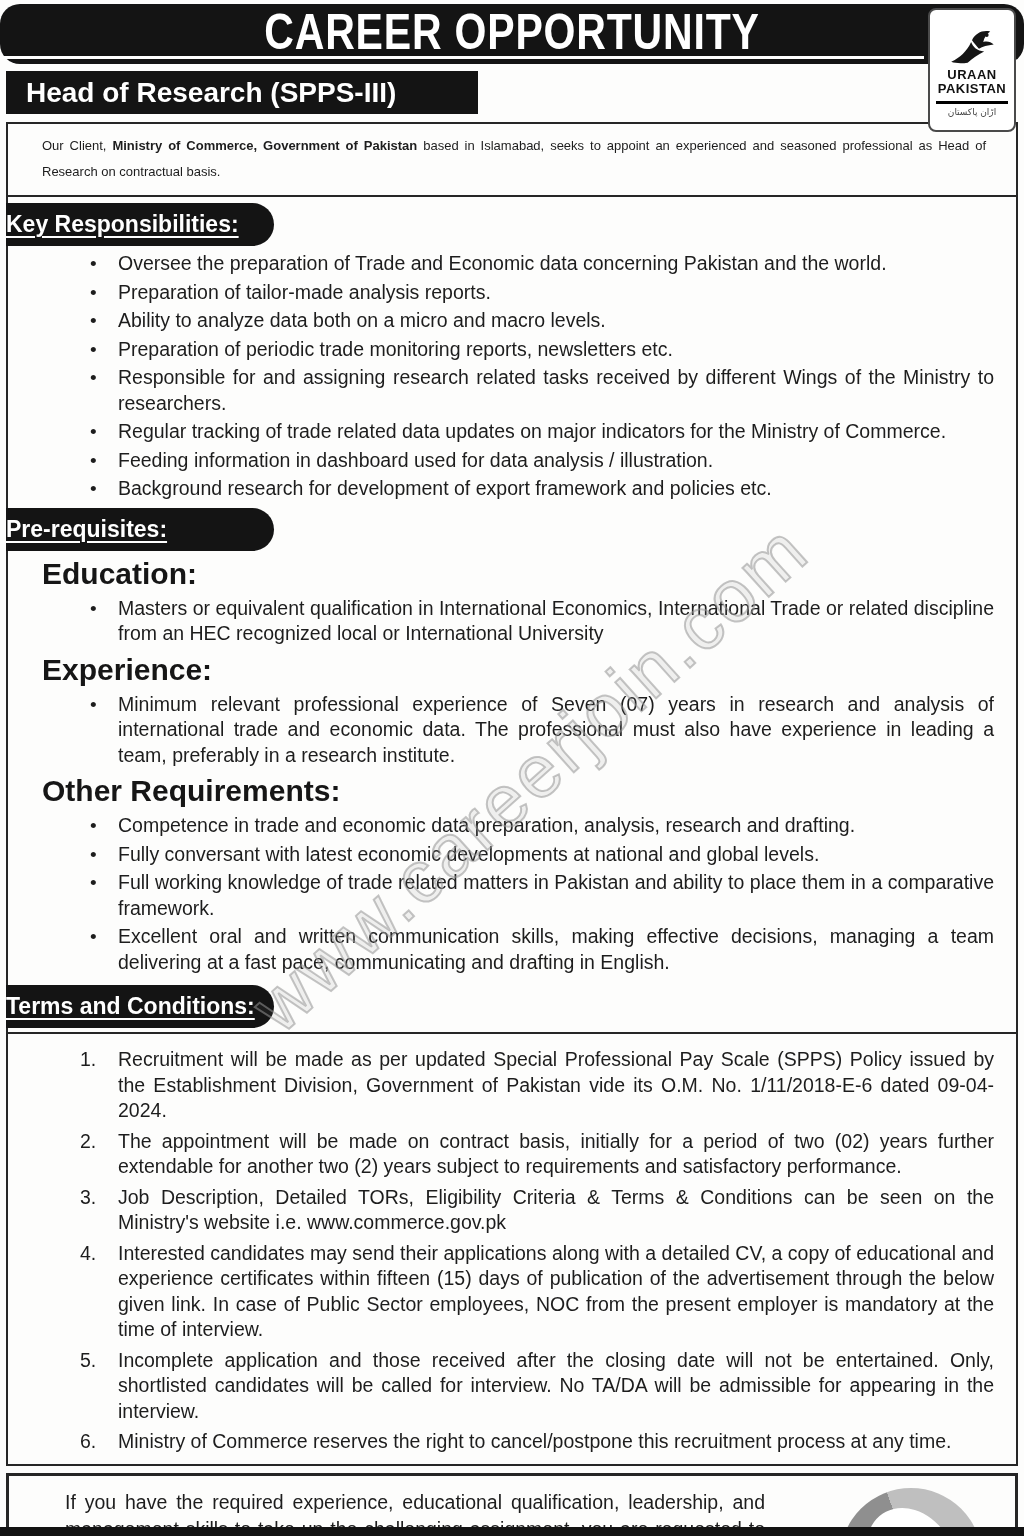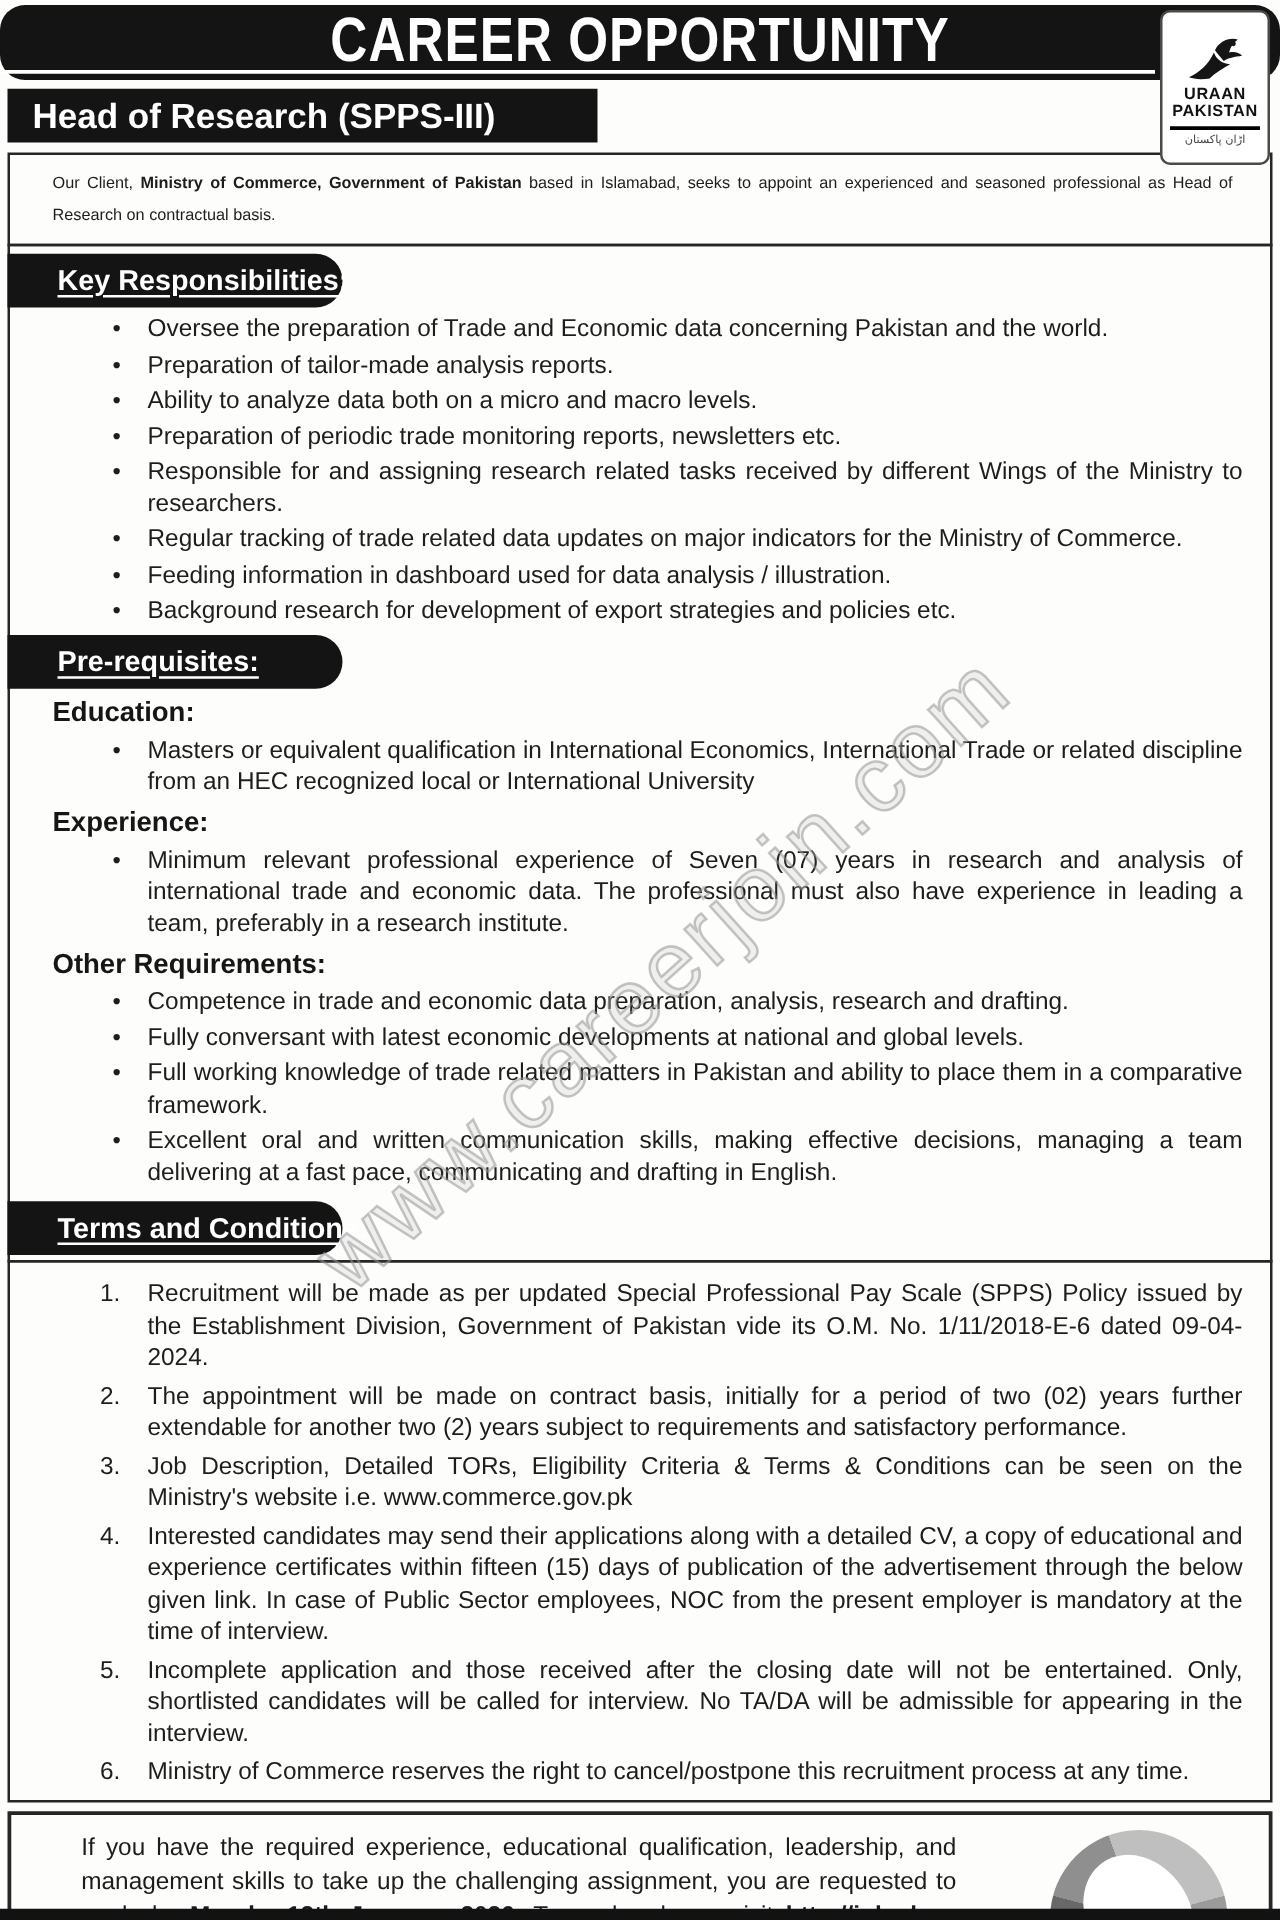--- a/index.html
+++ b/index.html
@@ -83,21 +83,20 @@
   
   .pill{
     margin:6px 0 4px -2px;
     width:268px;height:43px;
     background:#141414;
     border-radius:0 22px 22px 0;
     color:#fff;
     display:flex;align-items:center;
   }
   .pill-text{
-    padding-left:40px;
     font-size:23px;font-weight:700;
     text-decoration:underline;
     text-underline-offset:4px;
     text-decoration-thickness:2px;
     white-space:nowrap;
   }
   .pill-bottom{margin:10px 0 2px -2px;}
   
   ul.bullets,ol.numbers{
     list-style:none;
@@ -115,21 +114,21 @@
     font-size:19px;
   }
   ol.numbers{counter-reset:term;}
   ol.numbers li{counter-increment:term;margin-bottom:5px;}
   ol.numbers li::before{
     content:counter(term) ".";
     position:absolute;left:72px;top:0;
   }
   .sub-heading{
     margin:6px 0 2px 34px;
-    font-size:22px;font-weight:700;
+    font-size:30px;font-weight:700;
     color:#161616;
   }
   
   .watermark{
     position:absolute;
     top:735px;left:140px;
     width:780px;
     text-align:center;
     transform:rotate(-42deg);
     font-size:74px;
@@ -234,21 +233,21 @@
         <li><span class="dot">•</span><span>Ability to analyze data both on a micro and macro levels.</span></li>
 
         <li><span class="dot">•</span><span>Preparation of periodic trade monitoring reports, newsletters etc.</span></li>
 
         <li><span class="dot">•</span><span>Responsible for and assigning research related tasks received by different Wings of the Ministry to researchers.</span></li>
 
         <li><span class="dot">•</span><span>Regular tracking of trade related data updates on major indicators for the Ministry of Commerce.</span></li>
 
         <li><span class="dot">•</span><span>Feeding information in dashboard used for data analysis / illustration.</span></li>
 
-        <li><span class="dot">•</span><span>Background research for development of export strategies and policies etc.</span></li>
+        <li><span class="dot">•</span><span>Background research for development of export framework and policies etc.</span></li>
       </ul>
 
     <div class="pill">
       <span class="pill-text">Pre-requisites:</span>
     </div>
 
     <h3 class="sub-heading">Education:</h3>
     <ul class="bullets">
 
         <li><span class="dot">•</span><span>Masters or equivalent qualification in International Economics, International Trade or related discipline from an HEC recognized local or International University</span></li>

